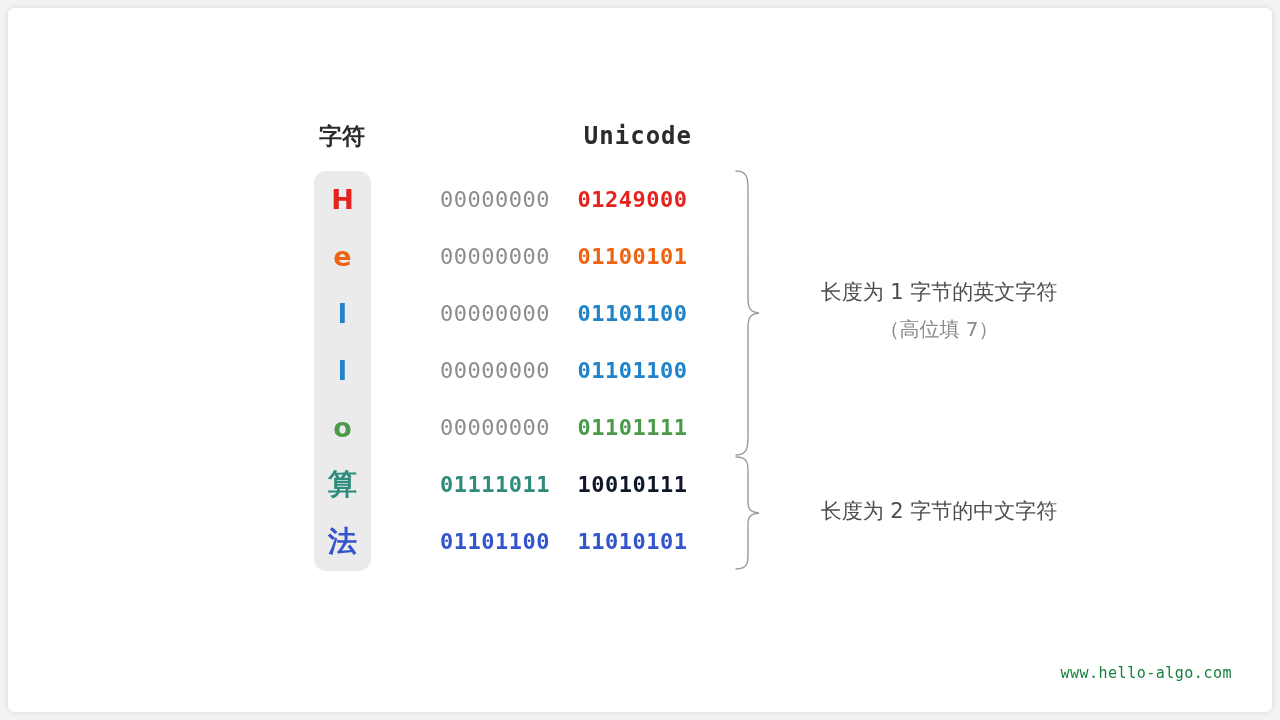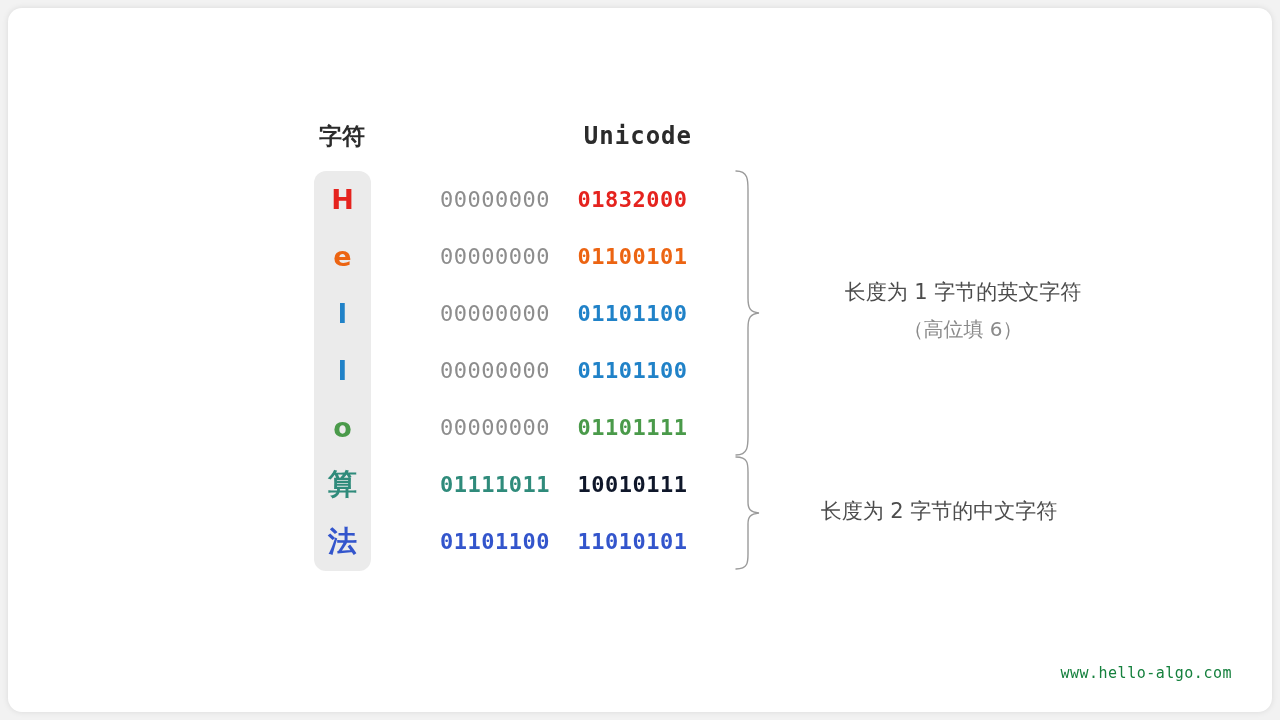--- a/index.html
+++ b/index.html
@@ -14,21 +14,21 @@
     overflow: hidden;
   }
 
   #card {
     position: absolute;
     left: 8px;
     top: 8px;
     width: 1264px;
     height: 704px;
     background: #ffffff;
-    border-radius: 14px;
+    border-radius: 6px;
     box-shadow: 0 0 6px rgba(0,0,0,0.10);
     overflow: hidden;
   }
 
   
   .col-head {
     position: absolute;
     font-weight: bold;
     color: #2b2b2b;
     white-space: nowrap;
@@ -109,21 +109,21 @@
   
   .annot {
     position: absolute;
     color: #4c4c4c;
     font-size: 21px;
     font-family: "DejaVu Sans", sans-serif;
     text-align: center;
     white-space: nowrap;
   }
   #annot-1 {
-    left: 810px;
+    left: 786px;
     top: 270px;
     width: 290px;
   }
   #annot-1-sub {
     display: block;
     margin-top: 10px;
     color: #8a8a8a;
     font-size: 20px;
   }
   #annot-2 {
@@ -156,42 +156,42 @@
       <div class="char-cell" style="top: 0px; color: rgb(229, 35, 30);">H</div>
       <div class="char-cell" style="top: 57px; color: rgb(236, 100, 18);">e</div>
       <div class="char-cell" style="top: 114px; color: rgb(32, 130, 200);">l</div>
       <div class="char-cell" style="top: 171px; color: rgb(32, 130, 200);">l</div>
       <div class="char-cell" style="top: 228px; color: rgb(74, 154, 74);">o</div>
       <div class="char-cell cjk" style="top: 285px; color: rgb(47, 139, 123);">算</div>
       <div class="char-cell cjk" style="top: 342px; color: rgb(51, 85, 204);">法</div>
     </div>
 
   <div id="rows-layer">
-      <div class="bin-row" style="top: 163px;"><span class="byte-hi">00000000</span><span>  </span><span class="byte-lo" style="color: rgb(229, 35, 30);">01832000</span></div>
+      <div class="bin-row" style="top: 163px;"><span class="byte-hi">00000000</span><span>  </span><span class="byte-lo" style="color: rgb(229, 35, 30);">01249000</span></div>
       <div class="bin-row" style="top: 220px;"><span class="byte-hi">00000000</span><span>  </span><span class="byte-lo" style="color: rgb(236, 100, 18);">01100101</span></div>
       <div class="bin-row" style="top: 277px;"><span class="byte-hi">00000000</span><span>  </span><span class="byte-lo" style="color: rgb(32, 130, 200);">01101100</span></div>
       <div class="bin-row" style="top: 334px;"><span class="byte-hi">00000000</span><span>  </span><span class="byte-lo" style="color: rgb(32, 130, 200);">01101100</span></div>
       <div class="bin-row" style="top: 391px;"><span class="byte-hi">00000000</span><span>  </span><span class="byte-lo" style="color: rgb(74, 154, 74);">01101111</span></div>
       <div class="bin-row" style="top: 448px;"><span class="byte-hi strong" style="color: rgb(47, 139, 123); margin-top: 32px;">01111011</span><span>  </span><span class="byte-lo" style="color: #0f172a;">10010111</span></div>
       <div class="bin-row" style="top: 505px;"><span class="byte-hi strong" style="color: rgb(51, 85, 204);">01101100</span><span>  </span><span class="byte-lo" style="color: rgb(51, 85, 204);">11010101</span></div>
     </div>
 
   <svg class="brace" id="brace-1" width="34" height="290" viewBox="0 0 34 290">
     <path d="M6 3 C 18 3, 18 12, 18 22 L 18 130 C 18 140, 20 144, 29 145
              C 20 146, 18 150, 18 160 L 18 268 C 18 278, 18 287, 6 287" fill="none" stroke="#9b9b9b" stroke-width="1.4" stroke-linecap="round"></path>
   </svg>
 
   <svg class="brace" id="brace-2" width="34" height="118" viewBox="0 0 34 118">
     <path d="M6 3 C 18 3, 18 10, 18 18 L 18 48 C 18 55, 20 58, 29 59
              C 20 60, 18 63, 18 70 L 18 100 C 18 108, 18 115, 6 115" fill="none" stroke="#9b9b9b" stroke-width="1.4" stroke-linecap="round"></path>
   </svg>
 
   <div class="annot" id="annot-1">
     <span>长度为 1 字节的英文字符</span>
-    <span id="annot-1-sub">（高位填 6）</span>
+    <span id="annot-1-sub">（高位填 7）</span>
   </div>
 
   <div class="annot" id="annot-2">
     <span>长度为 2 字节的中文字符</span>
   </div>
 
   <div id="watermark">www.hello-algo.com</div>
 
 </div>
 

